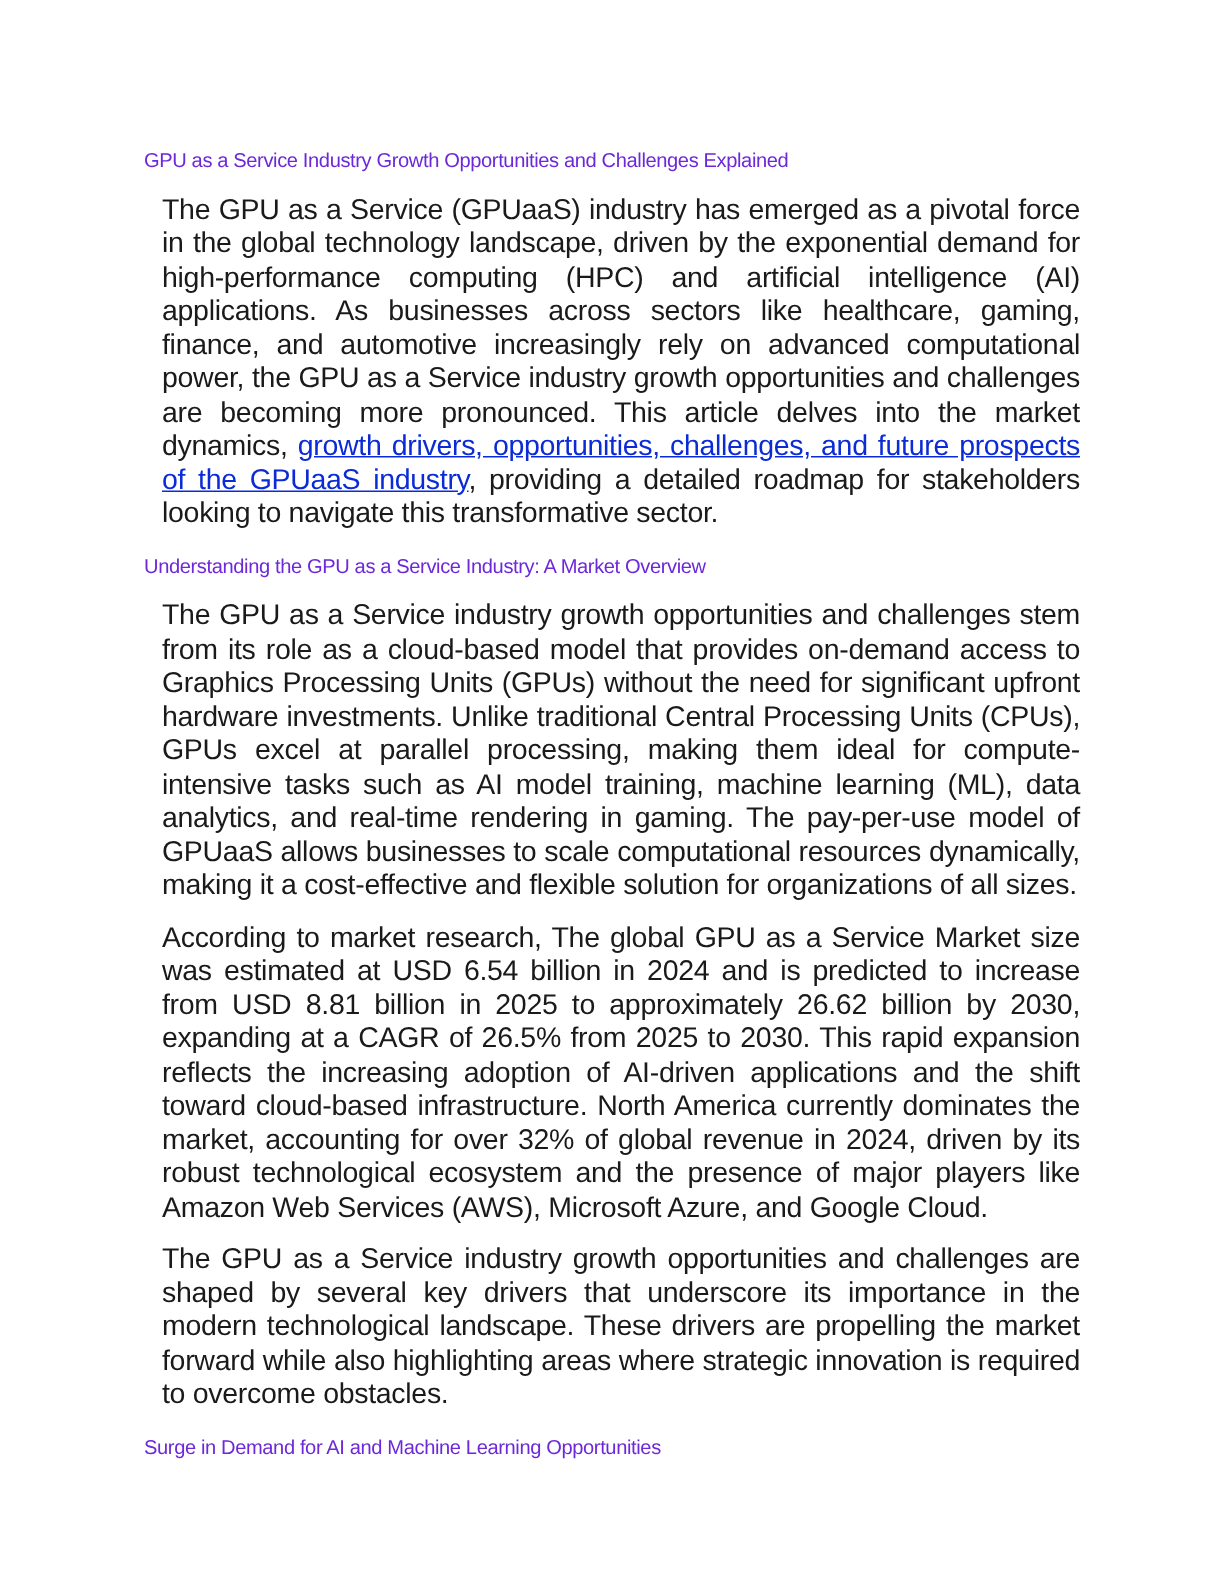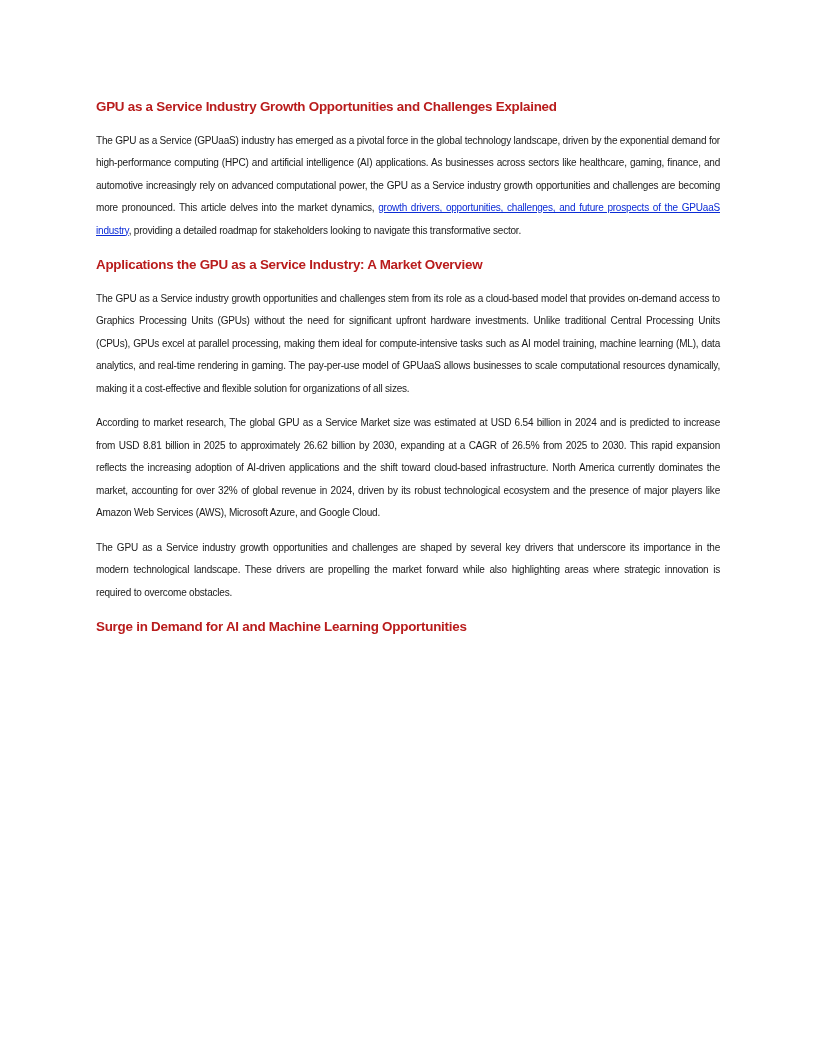--- a/index.html
+++ b/index.html
@@ -15,50 +15,50 @@
       font-family: "Liberation Sans", sans-serif;
       color: #1a1a1a;
     }
     .page {
       position: absolute;
       left: 96px;
       top: 96px;
       width: 624px;
     }
     .heading {
-      font-weight: bold;
+      font-weight: normal;
       font-size: 13.4px;
       line-height: 22.5px;
       margin: 0 0 11px 0;
       letter-spacing: -0.25px;
-      color: #b91c1c;
+      color: #6d28d9;
     }
     .para {
-      font-size: 10px;
+      font-size: 19px;
       line-height: 22.5px;
       text-align: justify;
-      margin: 0 0 12px 0;
+      margin: 0 0 12px 12px;
       letter-spacing: -0.2px;
       color: #1a1a1a;
     }
     .link {
       color: #0b2bd6;
       text-decoration: underline;
     }
   </style>
 </head>
 <body>
 
 <div class="page">
 
   <h1 class="heading">GPU as a Service Industry Growth Opportunities and Challenges Explained</h1>
 
   <p class="para"><span>The GPU as a Service (GPUaaS) industry has emerged as a pivotal force in the global technology landscape, driven by the exponential demand for high-performance computing (HPC) and artificial intelligence (AI) applications. As businesses across sectors like healthcare, gaming, finance, and automotive increasingly rely on advanced computational power, the GPU as a Service industry growth opportunities and challenges are becoming more pronounced. This article delves into the market dynamics, </span><a class="link">growth drivers, opportunities, challenges, and future prospects of the GPUaaS industry</a><span>, providing a detailed roadmap for stakeholders looking to navigate this transformative sector.</span></p>
 
-  <h2 class="heading">Applications the GPU as a Service Industry: A Market Overview</h2>
+  <h2 class="heading">Understanding the GPU as a Service Industry: A Market Overview</h2>
   <p class="para">The GPU as a Service industry growth opportunities and challenges stem from its role as a cloud-based model that provides on-demand access to Graphics Processing Units (GPUs) without the need for significant upfront hardware investments. Unlike traditional Central Processing Units (CPUs), GPUs excel at parallel processing, making them ideal for compute-intensive tasks such as AI model training, machine learning (ML), data analytics, and real-time rendering in gaming. The pay-per-use model of GPUaaS allows businesses to scale computational resources dynamically, making it a cost-effective and flexible solution for organizations of all sizes.</p>
   <p class="para">According to market research, The global GPU as a Service Market size was estimated at USD 6.54 billion in 2024 and is predicted to increase from USD 8.81 billion in 2025 to approximately 26.62 billion by 2030, expanding at a CAGR of 26.5% from 2025 to 2030. This rapid expansion reflects the increasing adoption of AI-driven applications and the shift toward cloud-based infrastructure. North America currently dominates the market, accounting for over 32% of global revenue in 2024, driven by its robust technological ecosystem and the presence of major players like Amazon Web Services (AWS), Microsoft Azure, and Google Cloud.</p>
 
   <p class="para">The GPU as a Service industry growth opportunities and challenges are shaped by several key drivers that underscore its importance in the modern technological landscape. These drivers are propelling the market forward while also highlighting areas where strategic innovation is required to overcome obstacles.</p>
 
   <h2 class="heading">Surge in Demand for AI and Machine Learning Opportunities</h2>
 
 </div>
 
 </body></html>

